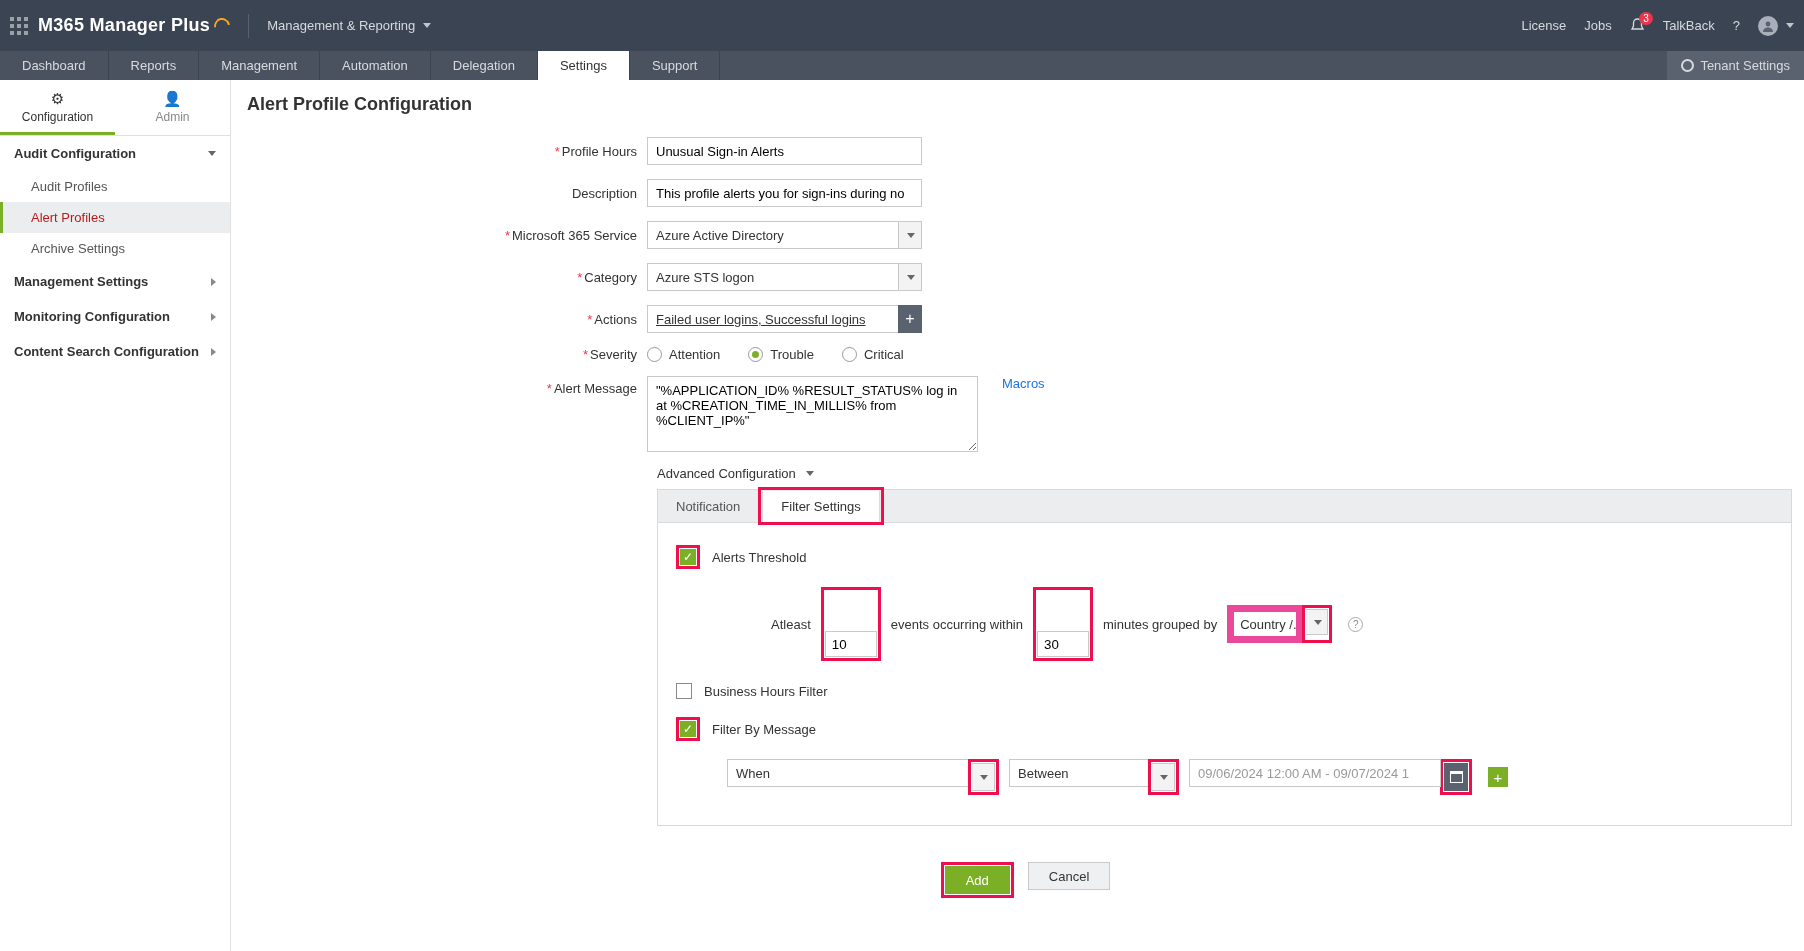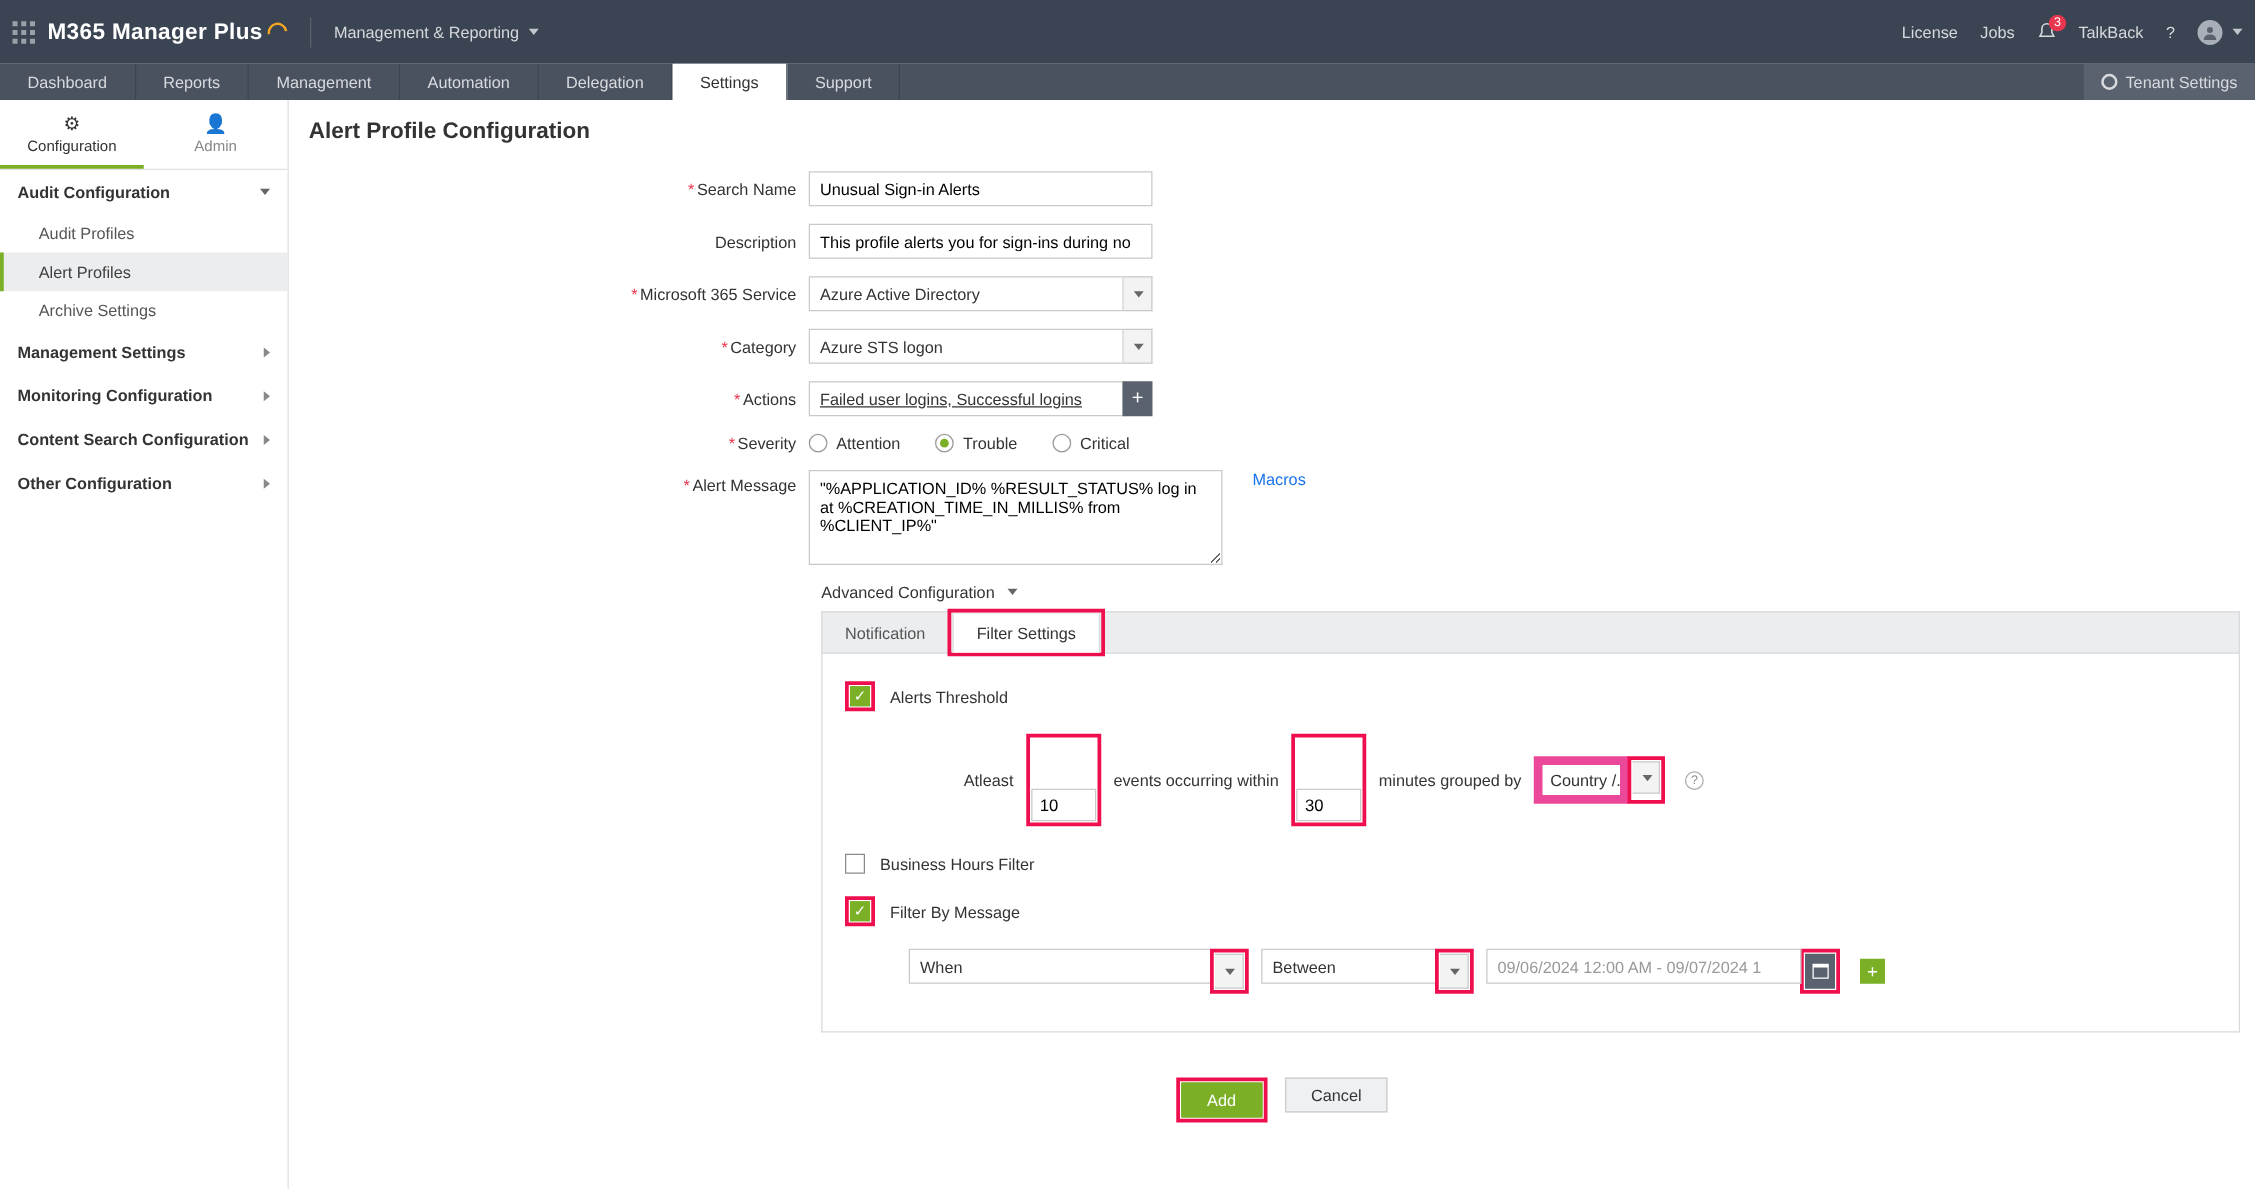--- a/index.html
+++ b/index.html
@@ -30,21 +30,21 @@
   
   
   .layout { display:flex; }
   .sidebar { width: 231px; border-right:1px solid #e0e0e0; min-height: 880px; background:#fff;}
   .subtabs { display:flex; border-bottom:1px solid #e0e0e0; }
   .subtab { flex:1; text-align:center; padding:10px 0 8px; cursor:pointer; color:#888; font-size:12px; }
   .subtab.active { color:#333; border-bottom:3px solid #7bb026; }
   .subtab-icon { font-size:15px; display:block; margin-bottom:2px;}
   .nav-section { padding: 10px 14px; font-weight:600; font-size:13px; display:flex; align-items:center; justify-content:space-between; cursor:pointer;}
   .nav-item { padding: 8px 14px 8px 28px; font-size:13px; cursor:pointer; color:#555; border-left:3px solid transparent;}
-  .nav-item.active { background:#ecedef; border-left-color:#7bb026; color:#404040;}
+  .nav-item.active { background:#ecedef; border-left-color:#7bb026; color:#b91c1c;}
   .chev-right { width:0; height:0; border-top:4px solid transparent; border-bottom:4px solid transparent; border-left:5px solid #888;}
   
   .content { flex:1; padding: 14px 0 28px 16px; }
   .page-title { font-size:18px; font-weight:600; margin-bottom:22px; padding-left:0;}
   .form-row { display:flex; align-items:center; margin-bottom:14px;}
   .form-row.top { align-items:flex-start;}
   .label-cell { width: 400px; text-align:right; padding-right:10px; font-size:13px; color:#333;}
   .req { color:#e8364f; margin-right:2px;}
   .txt-input { width:275px; height:28px; border:1px solid #c9c9c9; padding:0 8px; font-size:13px; background:#fff;}
   .txt-area { width:331px; height:76px; border:1px solid #c9c9c9; padding:6px 8px; font-size:13px; resize:both; font-family:inherit;}
@@ -176,31 +176,27 @@
         <span class="chev-right"></span>
       </div>
     <div class="nav-section">
         <span>Monitoring Configuration</span>
         <span class="chev-right"></span>
       </div>
     <div class="nav-section">
         <span>Content Search Configuration</span>
         <span class="chev-right"></span>
       </div>
-    <div class="nav-section">
-        <span>Other Configuration</span>
-        <span class="chev-right"></span>
-      </div>
   </div>
 
   <div class="content">
     <div class="page-title">Alert Profile Configuration</div>
 
     <div class="form-row">
-      <div class="label-cell"><span class="req">*</span><span>Search Name</span></div>
+      <div class="label-cell"><span class="req">*</span><span>Profile Hours</span></div>
       <input class="txt-input" value="Unusual Sign-in Alerts" style="">
     </div>
     <div class="form-row">
       <div class="label-cell"><span>Description</span></div>
       <input class="txt-input" value="This profile alerts you for sign-ins during no" style="">
     </div>
     <div class="form-row">
       <div class="label-cell"><span class="req">*</span><span>Microsoft 365 Service</span></div>
       <div class="sel-wrap">
         <div class="sel">Azure Active Directory</div>

